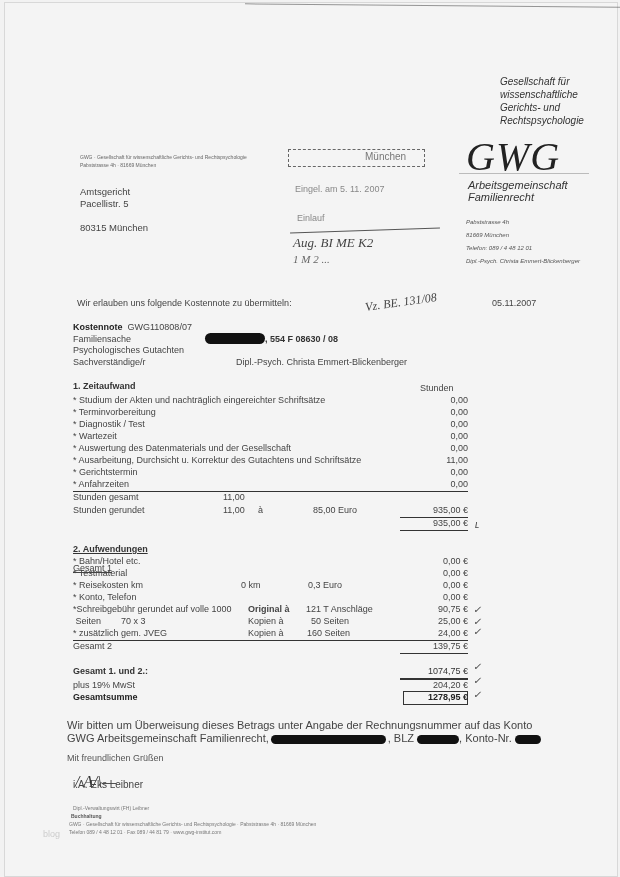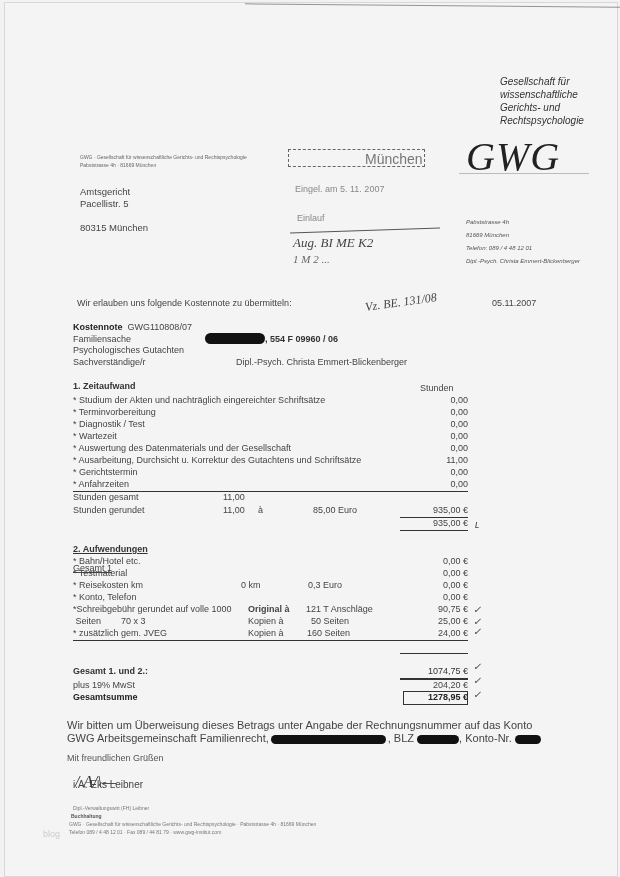--- a/index.html
+++ b/index.html
@@ -9,21 +9,21 @@
   .abs{position:absolute;white-space:nowrap;}
   .org{left:463px;top:72px;font-size:10px;font-style:italic;line-height:13px;color:#333;margin-left:32px;}
   .logo{left:461px;top:130px;font-family:"Liberation Serif",serif;font-style:italic;font-size:40px;color:#222;letter-spacing:1px;}
   .logo-line{position:absolute;left:454px;top:170px;width:130px;border-top:1px solid #bbb;}
   .org2{left:463px;top:176px;font-size:11px;font-style:italic;line-height:12px;color:#333;}
   .contact{left:461px;top:213px;font-size:6px;font-style:italic;line-height:13px;color:#555;}
   .sender{left:75px;top:150px;font-size:5px;color:#666;line-height:8px;}
   .addr{left:75px;top:183px;font-size:9.5px;line-height:12px;color:#444;}
   .city{left:75px;top:219px;font-size:9.5px;color:#444;}
   .stamp{position:absolute;left:283px;top:146px;width:135px;height:16px;border:1px dashed #666;}
-  .stamp-t{left:360px;top:148px;font-size:14px;color:#777;}
+  .stamp-t{left:360px;top:148px;font-size:10px;color:#777;}
   .stamp-d{left:290px;top:181px;font-size:9px;color:#888;}
   .stamp-e{left:292px;top:210px;font-size:9px;color:#888;}
   .stamp-line{position:absolute;left:285px;top:227px;width:150px;border-top:1px solid #555;transform:rotate(-2deg);}
   .hand{font-family:"Liberation Serif",serif;font-style:italic;color:#444;}
   .hand1{left:288px;top:232px;font-size:13px;}
   .hand2{left:288px;top:250px;font-size:11px;color:#666;}
   .hand3{left:360px;top:292px;font-size:12px;transform:rotate(-8deg);}
   .intro{left:72px;top:295px;font-size:9px;color:#444;}
   .date{left:487px;top:295px;font-size:9px;color:#444;}
   .meta{left:68px;top:319px;font-size:9px;line-height:11.5px;color:#444;}
@@ -53,20 +53,24 @@
   <div class="topscan"></div>
 
   <div class="abs org">
     <div>Gesellschaft für</div>
     <div>wissenschaftliche</div>
     <div>Gerichts- und</div>
     <div>Rechtspsychologie</div>
   </div>
   <div class="abs logo">GWG</div>
   <div class="logo-line"></div>
+  <div class="abs org2">
+    <div>Arbeitsgemeinschaft</div>
+    <div>Familienrecht</div>
+  </div>
   <div class="abs contact">
     <div>Pabststrasse 4h</div>
     <div>81669 München</div>
     <div>Telefon: 089 / 4 48 12 01</div>
     <div>Dipl.-Psych. Christa Emmert-Blickenberger</div>
   </div>
 
   <div class="abs sender">
     <div>GWG · Gesellschaft für wissenschaftliche Gerichts- und Rechtspsychologie</div>
     <div>Pabststrasse 4h · 81669 München</div>
@@ -90,21 +94,21 @@
   <div class="abs intro">Wir erlauben uns folgende Kostennote zu übermitteln:</div>
   <div class="abs date">05.11.2007</div>
 
   <div class="abs meta">
     <div><b>Kostennote</b>&nbsp;&nbsp;<span>GWG110808/07</span></div>
     <div>Familiensache</div>
     <div>Psychologisches Gutachten</div>
     <div>Sachverständige/r</div>
   </div>
   <div class="redact" style="left:200px;top:330px;width:60px;height:11px;"></div>
-  <div class="abs aktz">, 554 F 09960 / 06</div>
+  <div class="abs aktz">, 554 F 08630 / 08</div>
   <div class="abs sv">Dipl.-Psych. Christa Emmert-Blickenberger</div>
 
   <div class="sec sec-h" style="top:378px;">1. Zeitaufwand</div>
   <div class="abs" style="left:415px;top:380px;font-size:9px;color:#444;">Stunden</div>
 
   <div class="row" style="top:392px;">
       <span class="l">* Studium der Akten und nachträglich eingereichter Schriftsätze</span>
       <span class="r">0,00</span>
     </div>
   <div class="row" style="top:404px;">
@@ -191,20 +195,24 @@
   </div>
   <div class="check" style="left:468px;top:613px;">✓</div>
   <div class="row" style="top:625px;">
     <span class="l">* zusätzlich gem. JVEG</span>
     <span class="c1" style="left:175px;">Kopien à</span>
     <span class="c1" style="left:234px;">160 Seiten</span>
     <span class="r">24,00 €</span>
   </div>
   <div class="check" style="left:468px;top:623px;">✓</div>
   <div class="hr" style="left:68px;top:637px;width:395px;"></div>
+  <div class="row" style="top:638px;">
+    <span class="l">Gesamt 2</span>
+    <span class="r">139,75 €</span>
+  </div>
   <div class="hr" style="left:395px;top:650px;width:68px;"></div>
 
   <div class="row" style="top:663px;font-weight:bold;color:#333;">
     <span class="l">Gesamt 1. und 2.:</span>
     <span class="r" style="font-weight:normal;">1074,75 €</span>
   </div>
   <div class="check" style="left:468px;top:658px;">✓</div>
   <div class="hr" style="left:395px;top:675px;width:68px;border-top:2px solid #333;"></div>
   <div class="row" style="top:677px;">
     <span class="l">plus 19% MwSt</span>

